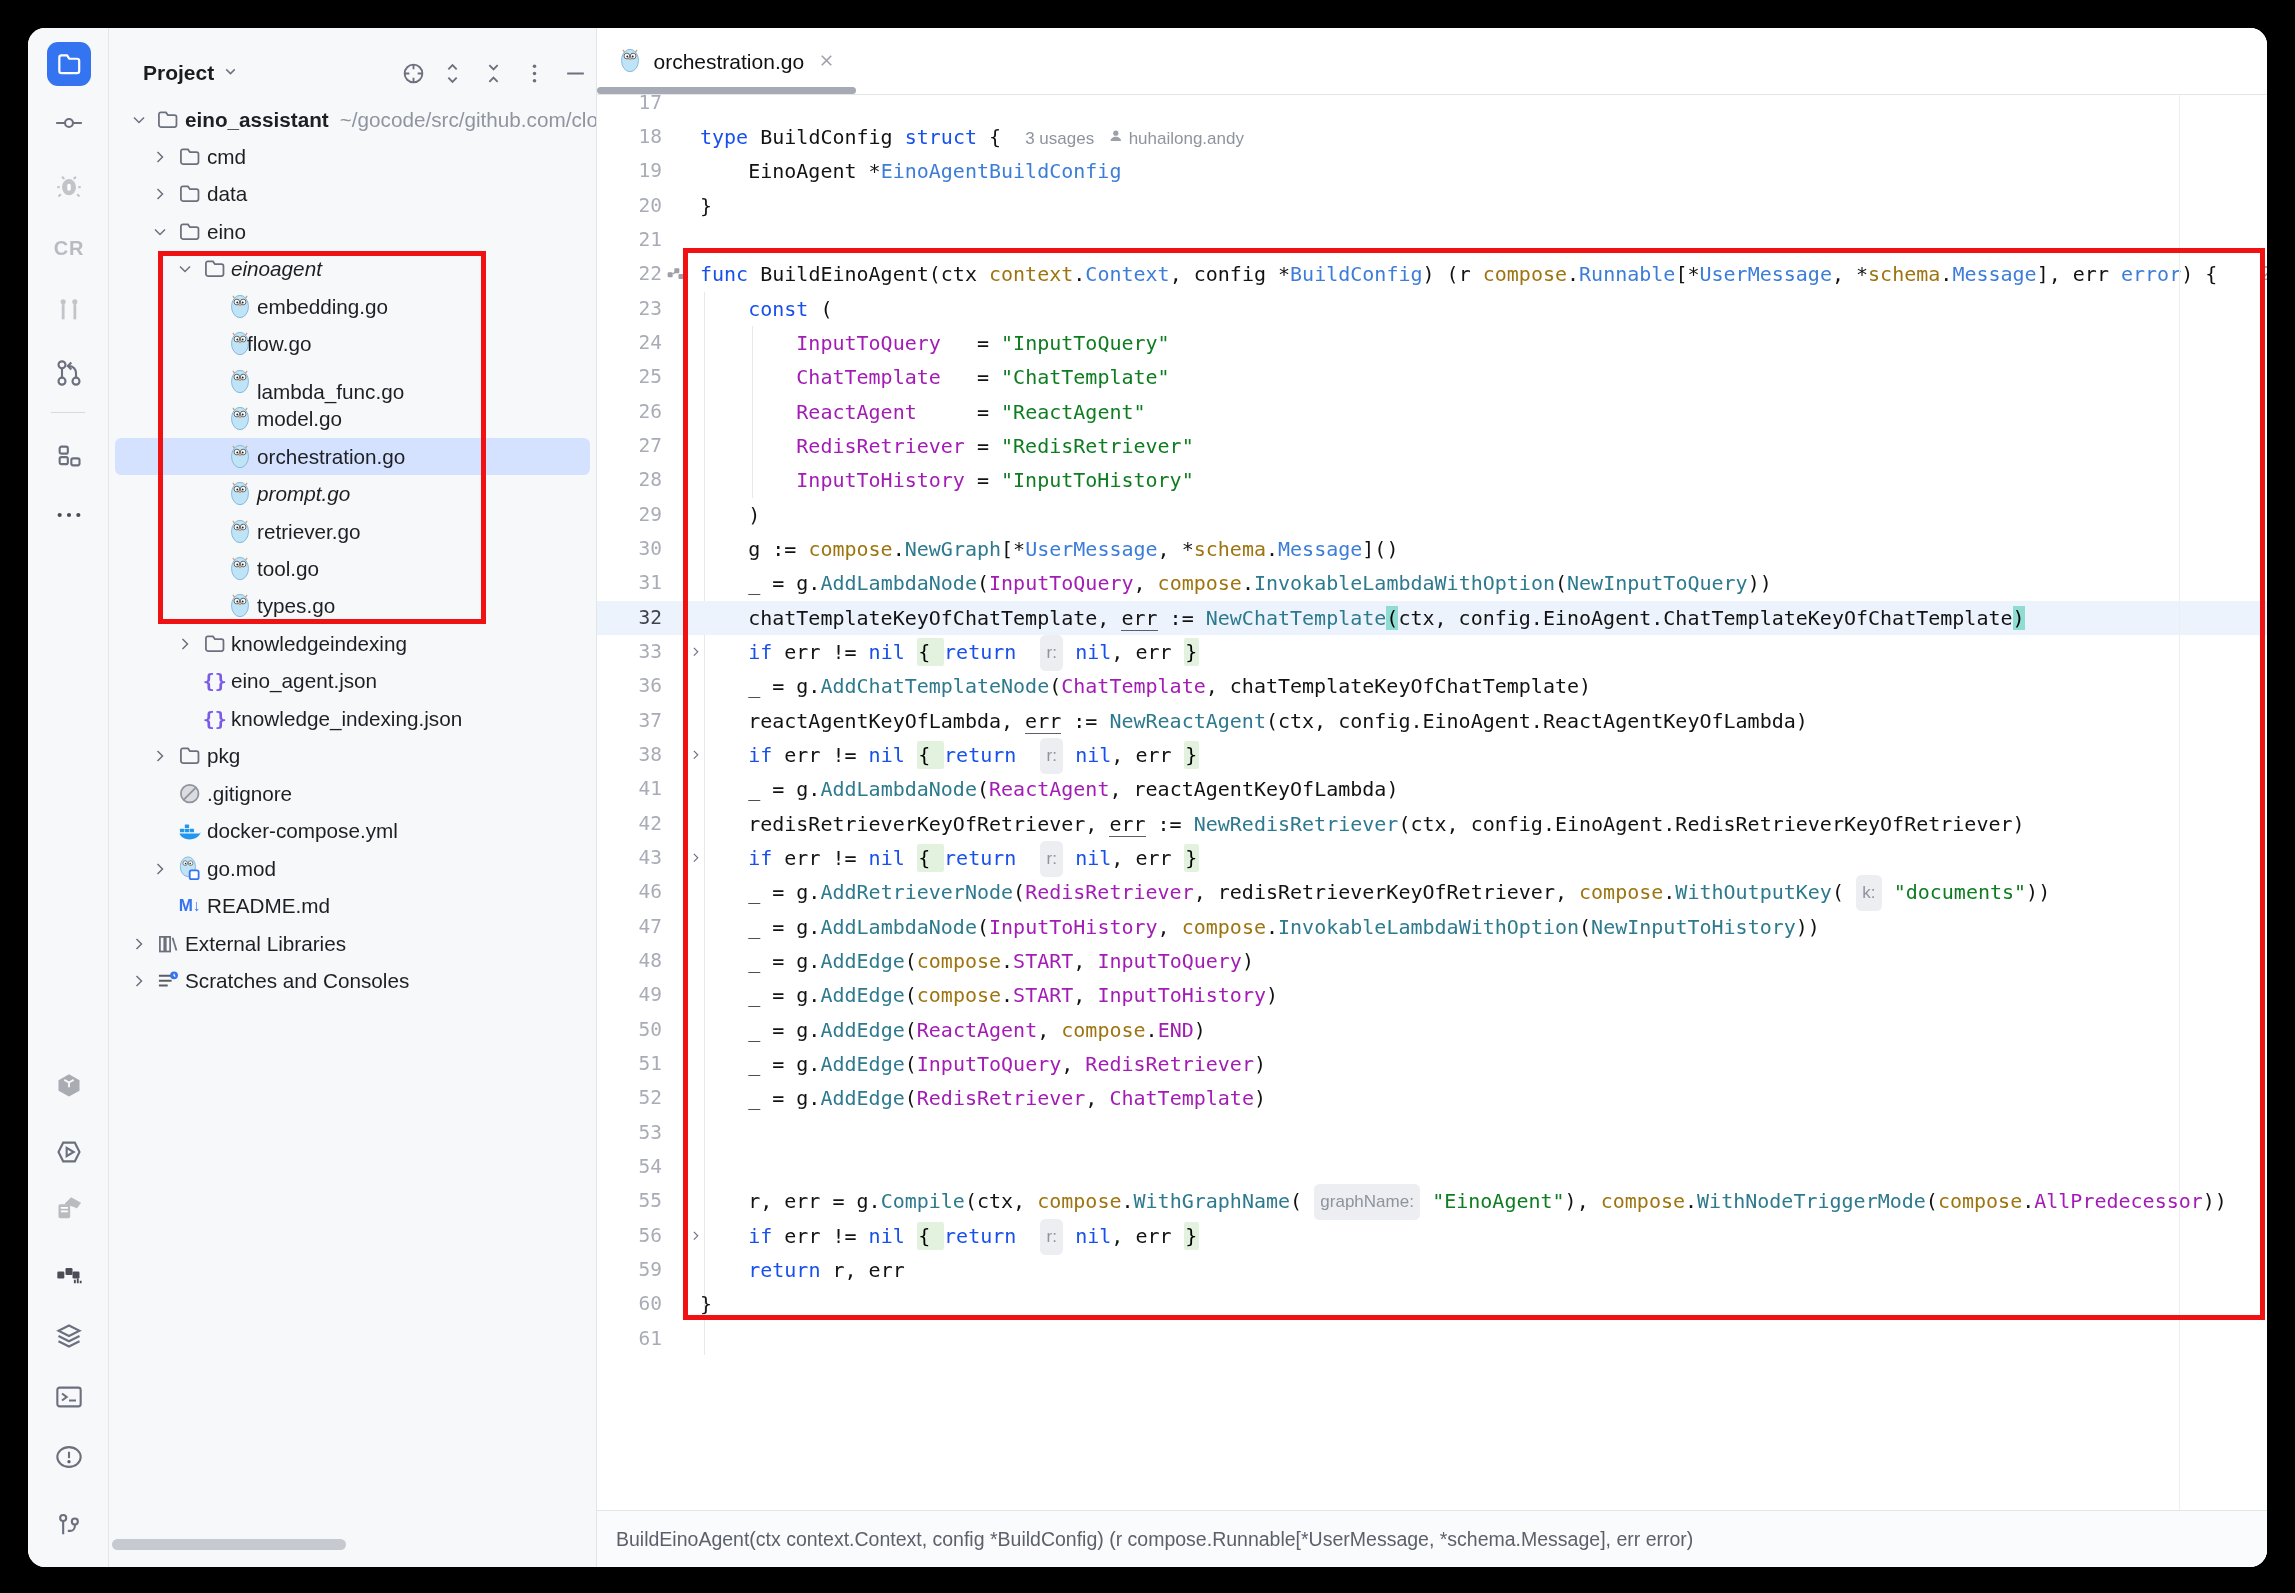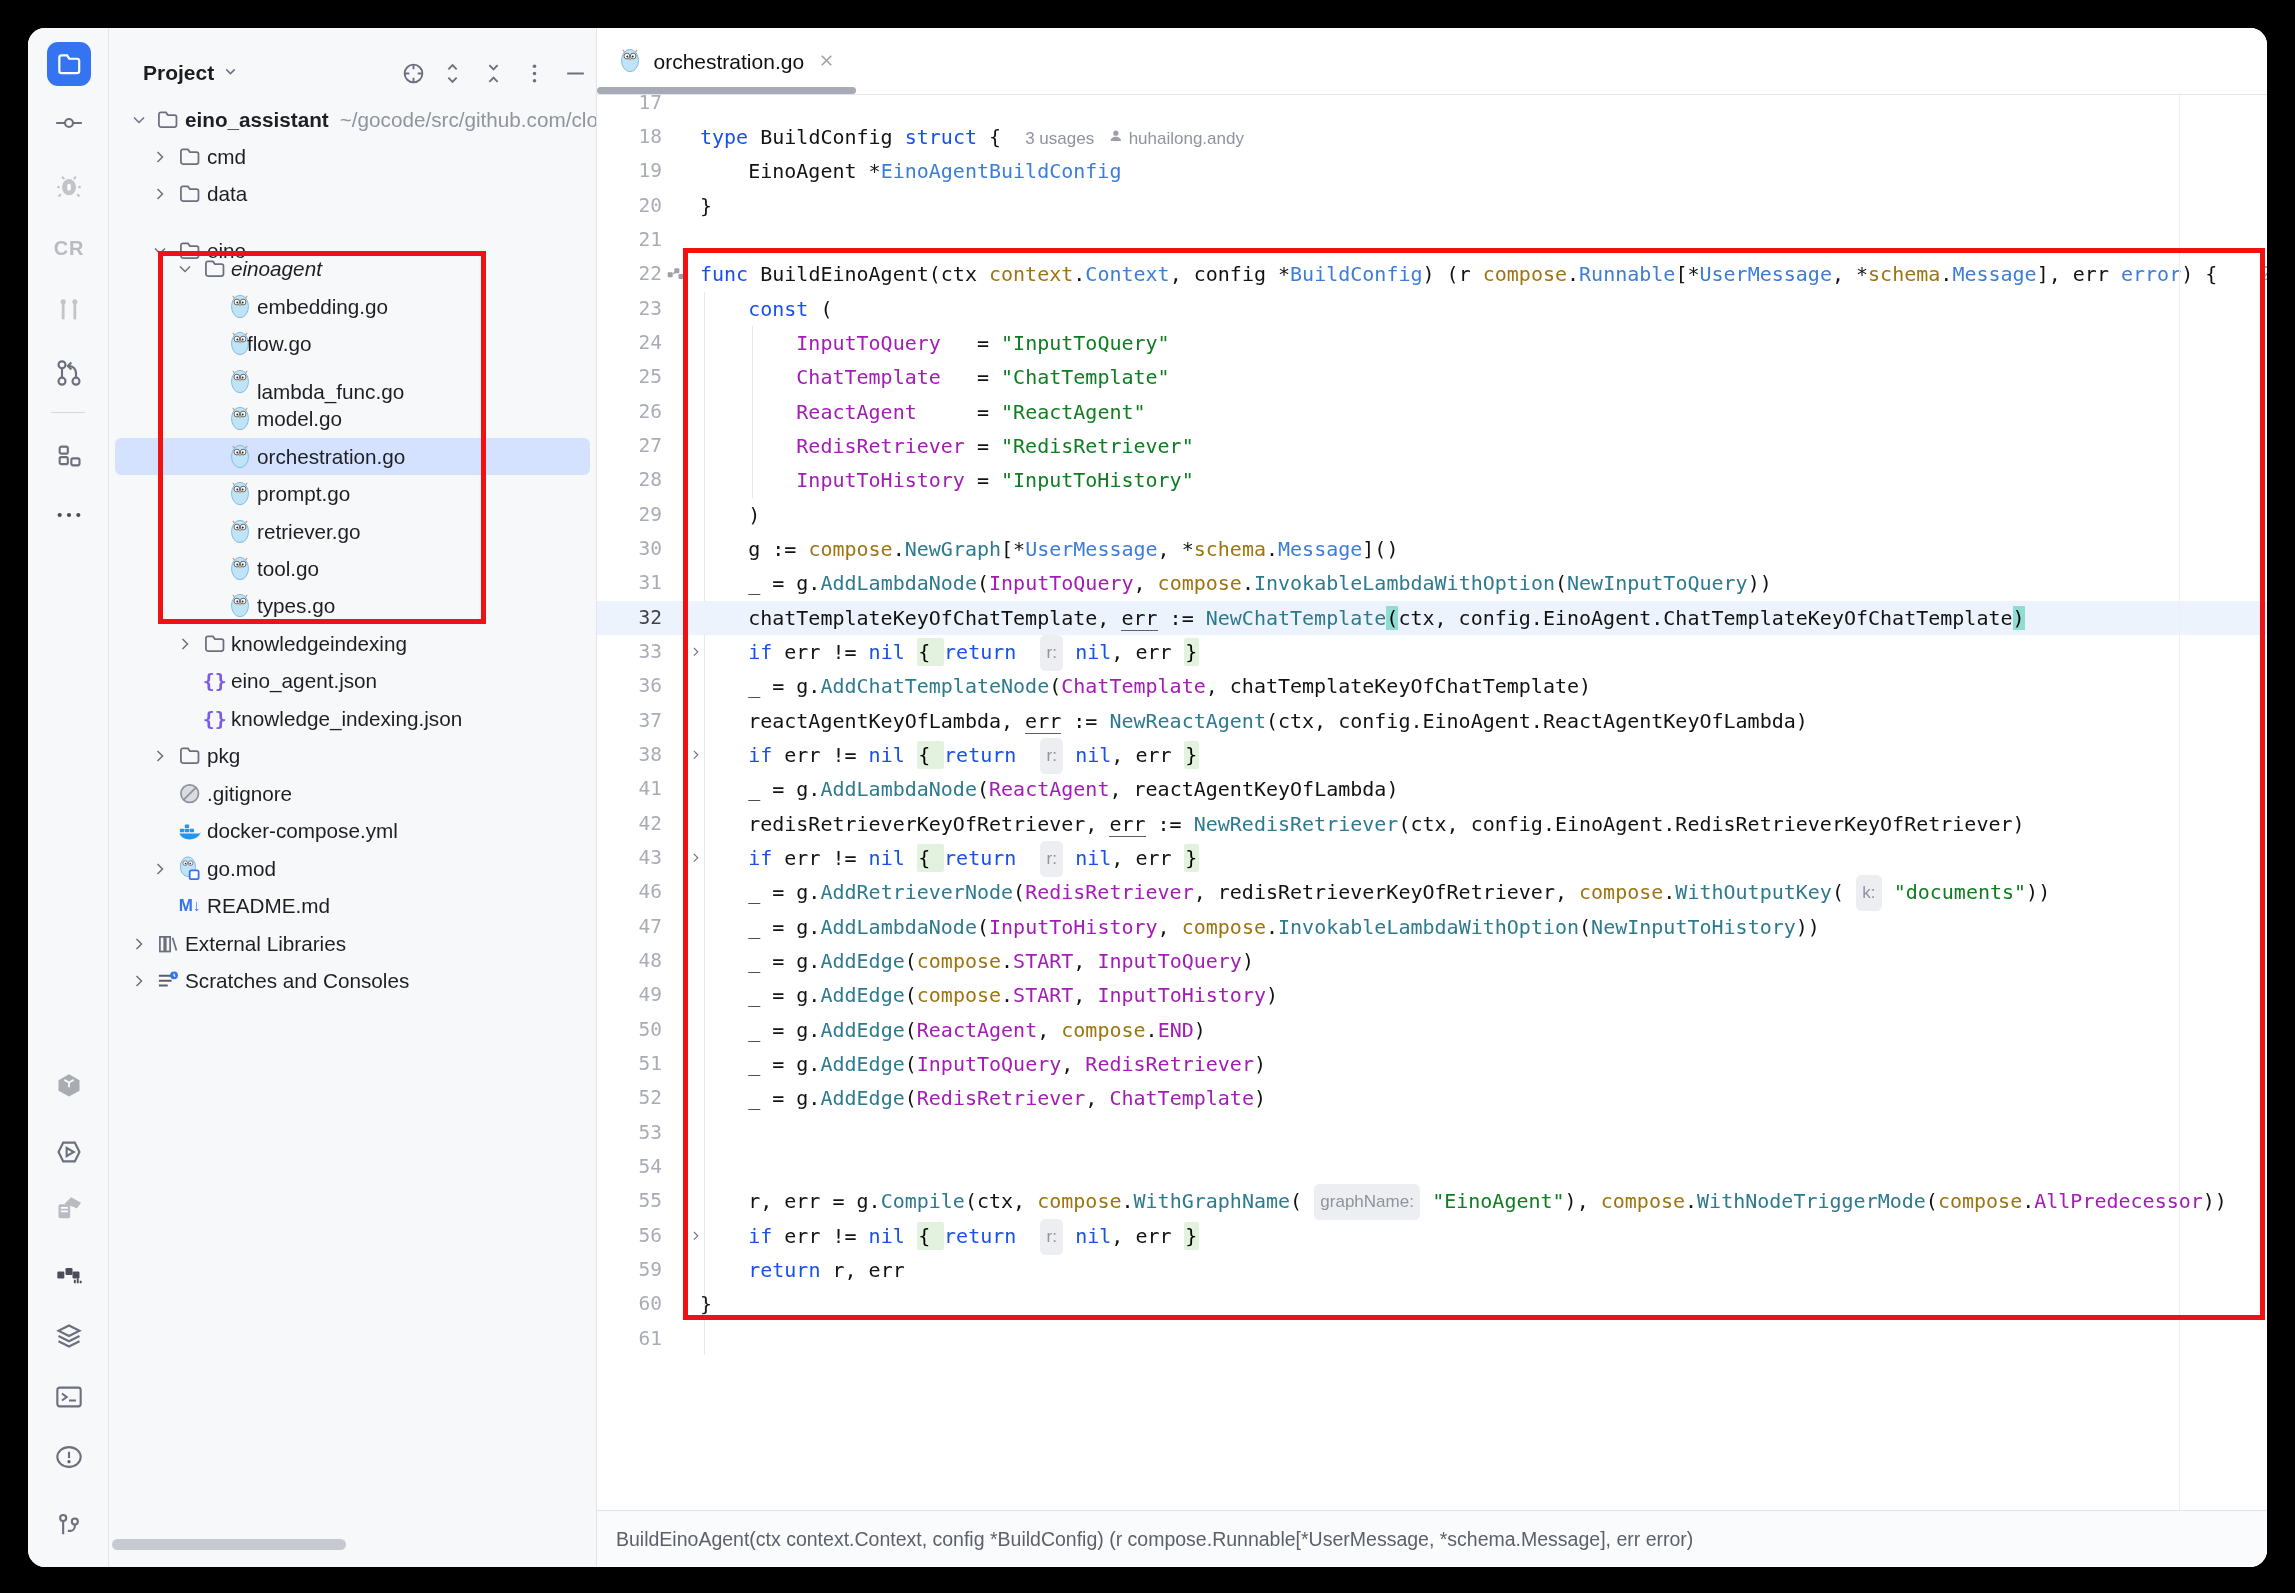--- a/index.html
+++ b/index.html
@@ -243,21 +243,21 @@
           <span class="tr-chev" style="left: 41px;"><svg width="20" height="20" viewBox="0 0 24 24" fill="none" stroke="#6C707E" stroke-width="1.8">
               <polyline points="9,6 15,12 9,18"></polyline>
             </svg></span>
           <span class="tr-icon" style="left: 69px;">
             <svg width="23.4" height="23.4" viewBox="0 0 24 24" fill="none" stroke="#6C707E" stroke-width="1.8">
               <path d="M3 6.5a2 2 0 0 1 2-2h5.2l2 2.8H19a2 2 0 0 1 2 2v8.2a2 2 0 0 1-2 2H5a2 2 0 0 1-2-2z"></path>
             </svg>
           </span>
           <span class="tr-label" style="left: 98px;">data</span>
         </div>
-        <div class="tree-row" style="top: 185px; margin-top: 19px;">
+        <div class="tree-row" style="top: 185px;">
           <span class="tr-chev" style="left: 41px;"><svg width="20" height="20" viewBox="0 0 24 24" fill="none" stroke="#6C707E" stroke-width="1.8">
               <polyline points="6,9 12,15 18,9"></polyline>
             </svg></span>
           <span class="tr-icon" style="left: 69px;">
             <svg width="23.4" height="23.4" viewBox="0 0 24 24" fill="none" stroke="#6C707E" stroke-width="1.8">
               <path d="M3 6.5a2 2 0 0 1 2-2h5.2l2 2.8H19a2 2 0 0 1 2 2v8.2a2 2 0 0 1-2 2H5a2 2 0 0 1-2-2z"></path>
             </svg>
           </span>
           <span class="tr-label" style="left: 98px;">eino</span>
         </div>
@@ -336,21 +336,21 @@
               <circle cx="8.5" cy="9" r="3.2" fill="#fff" stroke="#555"></circle>
               <circle cx="15.5" cy="9" r="3.2" fill="#fff" stroke="#555"></circle>
               <circle cx="9" cy="9.6" r="1.1" fill="#222"></circle>
               <circle cx="15" cy="9.6" r="1.1" fill="#222"></circle>
               <ellipse cx="12" cy="12.6" rx="1.6" ry="1" fill="#C9A27E"></ellipse>
               <path d="M4 2l2 3M20 2l-2 3" stroke="#C9A27E" stroke-width="1.4"></path>
             </svg>
           </span>
           <span class="tr-label" style="left: 148px;">orchestration.go</span>
         </div>
-        <div class="tree-row" style="top: 447px;">
+        <div class="tree-row" style="top: 447px; font-style: italic;">
           <span class="tr-icon" style="left: 119px;">
             <svg width="22" height="25" viewBox="0 0 24 28">
               <ellipse cx="12" cy="14" rx="9.5" ry="12.5" fill="#BFE3F7" stroke="#7FB4D6" stroke-width="1"></ellipse>
               <circle cx="8.5" cy="9" r="3.2" fill="#fff" stroke="#555"></circle>
               <circle cx="15.5" cy="9" r="3.2" fill="#fff" stroke="#555"></circle>
               <circle cx="9" cy="9.6" r="1.1" fill="#222"></circle>
               <circle cx="15" cy="9.6" r="1.1" fill="#222"></circle>
               <ellipse cx="12" cy="12.6" rx="1.6" ry="1" fill="#C9A27E"></ellipse>
               <path d="M4 2l2 3M20 2l-2 3" stroke="#C9A27E" stroke-width="1.4"></path>
             </svg>

